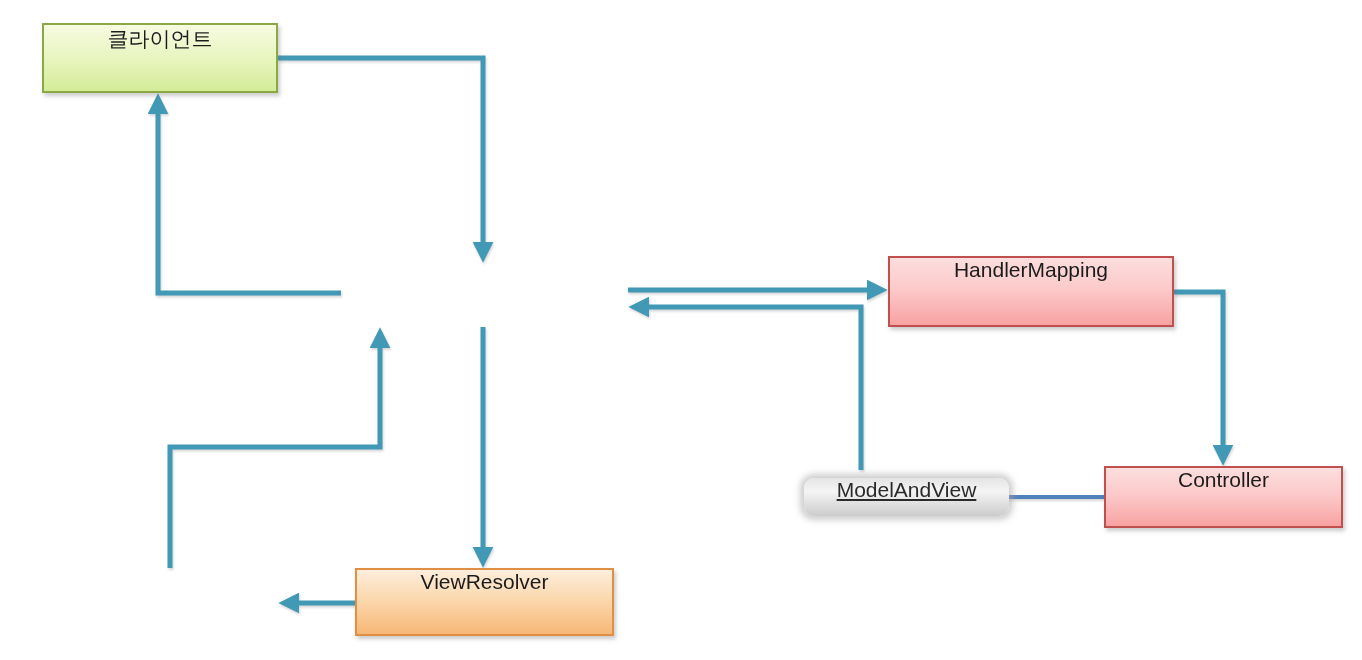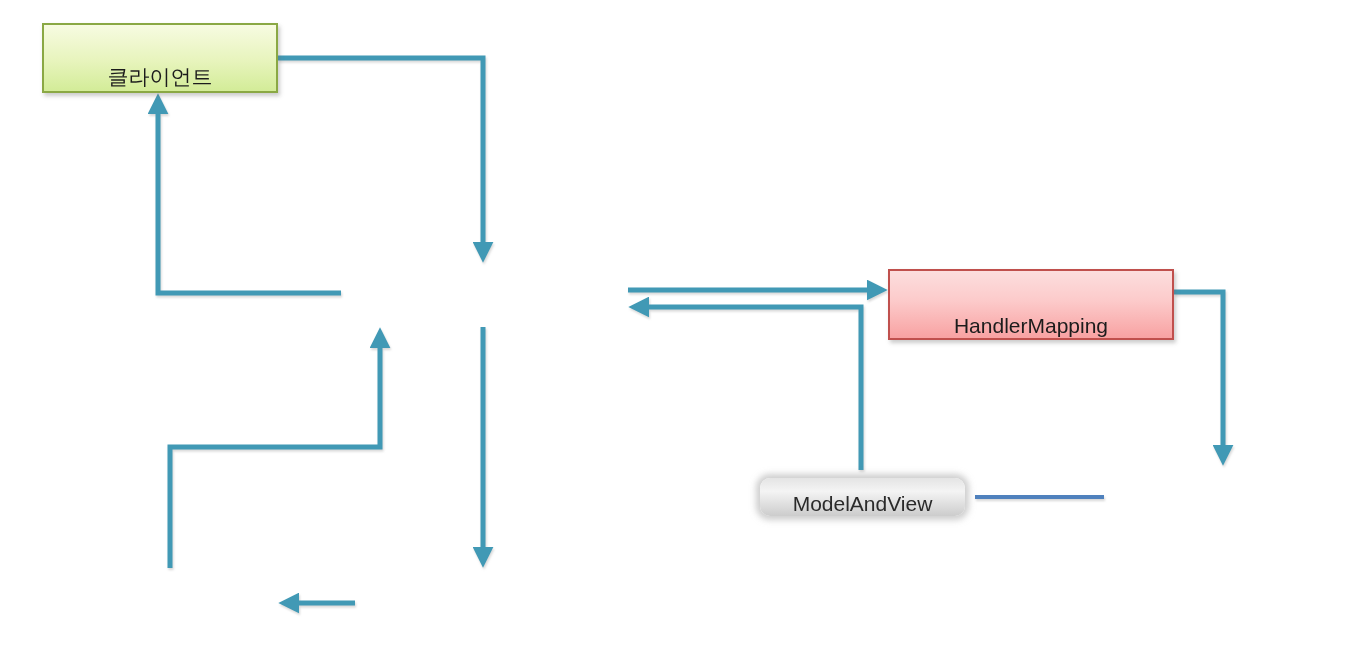--- a/index.html
+++ b/index.html
@@ -11,63 +11,64 @@
     overflow:hidden;
   }
   #connector-layer{
     position:absolute;left:0;top:0;width:1362px;height:660px;z-index:1;
     filter:drop-shadow(1px 2px 1px rgba(110,110,110,0.28));
   }
   .edge{fill:none;stroke:#4199b5;stroke-width:5;stroke-linejoin:miter;}
   .edge-link{fill:none;stroke:#4f81bd;stroke-width:4;}
   .node{
     position:absolute;z-index:2;
-    display:flex;align-items:flex-end;justify-content:center;
+    display:flex;align-items:flex-start;justify-content:center;
     font-size:21px;color:#1c1c1c;
     border:2px solid;
     box-shadow:2px 3px 4px rgba(110,110,110,0.35);
     box-sizing:border-box;
     white-space:nowrap;
   }
   .node-green{
     left:42px;top:23px;width:236px;height:70px;
     background:linear-gradient(180deg,#f7fbe1 0%,#e7f4bc 55%,#d3ec98 100%);
     border-color:#8aa844;
   }
   .node-blue{
     left:341px;top:263px;width:287px;height:64px;
     background:linear-gradient(180deg,#dae4f7 0%,#cbd9f3 50%,#b2c5ec 100%);
     border-color:#4a72b8;
   }
   .node-red-hm{
-    left:888px;top:269px;width:286px;height:71px;
+    left:888px;top:256px;width:286px;height:71px;
   }
   .node-red-ctrl{
     left:1104px;top:466px;width:239px;height:62px;
   }
   .node-red-hm,.node-red-ctrl{
     background:linear-gradient(180deg,#fcdede 0%,#fccaca 45%,#f8a2a2 100%);
     border-color:#c0504d;
   }
   .node-orange-view{
     left:60px;top:568px;width:218px;height:68px;
   }
   .node-orange-vr{
     left:355px;top:568px;width:259px;height:68px;
   }
   .node-orange-view,.node-orange-vr{
     background:linear-gradient(180deg,#fdeedd 0%,#fbd8ae 45%,#f7b878 100%);
     border-color:#e08f44;
   }
   .node-gray{
-    left:760px;top:478px;width:205px;height:38px;
+    left:804px;top:478px;width:205px;height:38px;
     background:linear-gradient(180deg,#e4e4e4 0%,#f4f4f4 35%,#cccccc 100%);
     border:none;border-radius:10px;
     box-shadow:0 0 6px 4px rgba(165,165,165,0.55);
     color:#2a2a2a;
+    text-decoration:underline;
   }
   .node-label{pointer-events:none;}
 </style>
 </head>
 <body>
 
 <div id="canvas">
 
   <svg id="connector-layer" viewBox="0 0 1362 660" xmlns="http://www.w3.org/2000/svg">
     <defs>
@@ -97,20 +98,26 @@
 
   <div class="node node-green">
     <span class="node-label">클라이언트</span>
   </div>
 
 
   <div class="node node-red-hm">
     <span class="node-label">HandlerMapping</span>
   </div>
 
+  <div class="node node-red-ctrl">
+    <span class="node-label">Controller</span>
+  </div>
 
   <div class="node node-gray">
     <span class="node-label">ModelAndView</span>
   </div>
 
 
+  <div class="node node-orange-vr">
+    <span class="node-label">ViewResolver</span>
+  </div>
 
 </div>
 
 </body></html>

